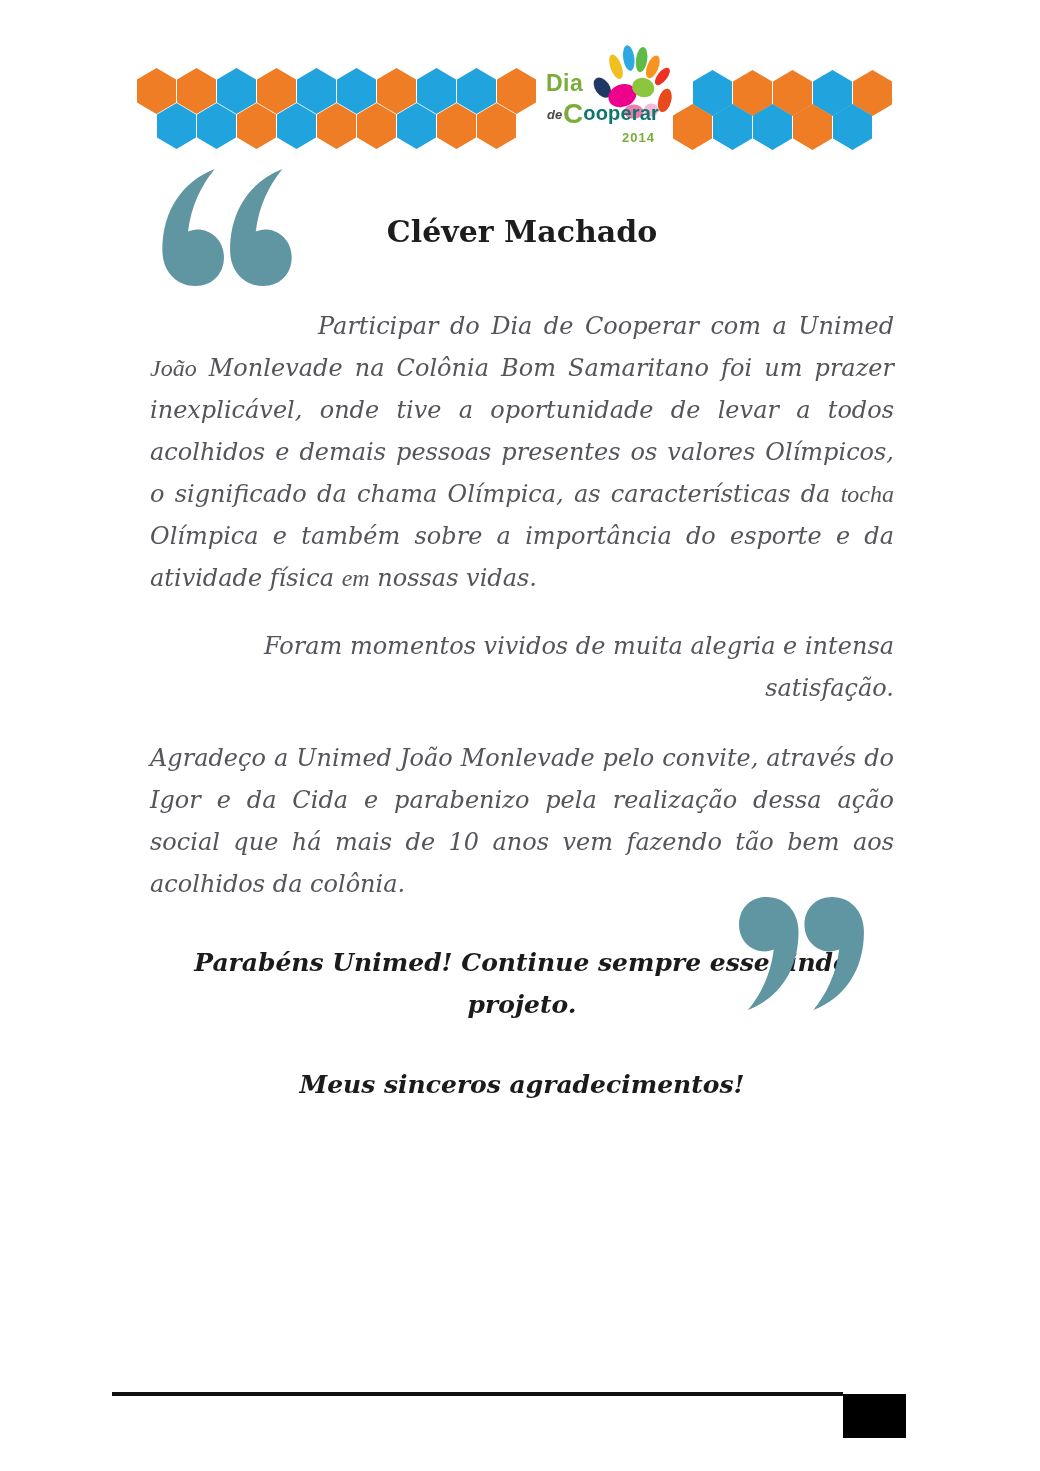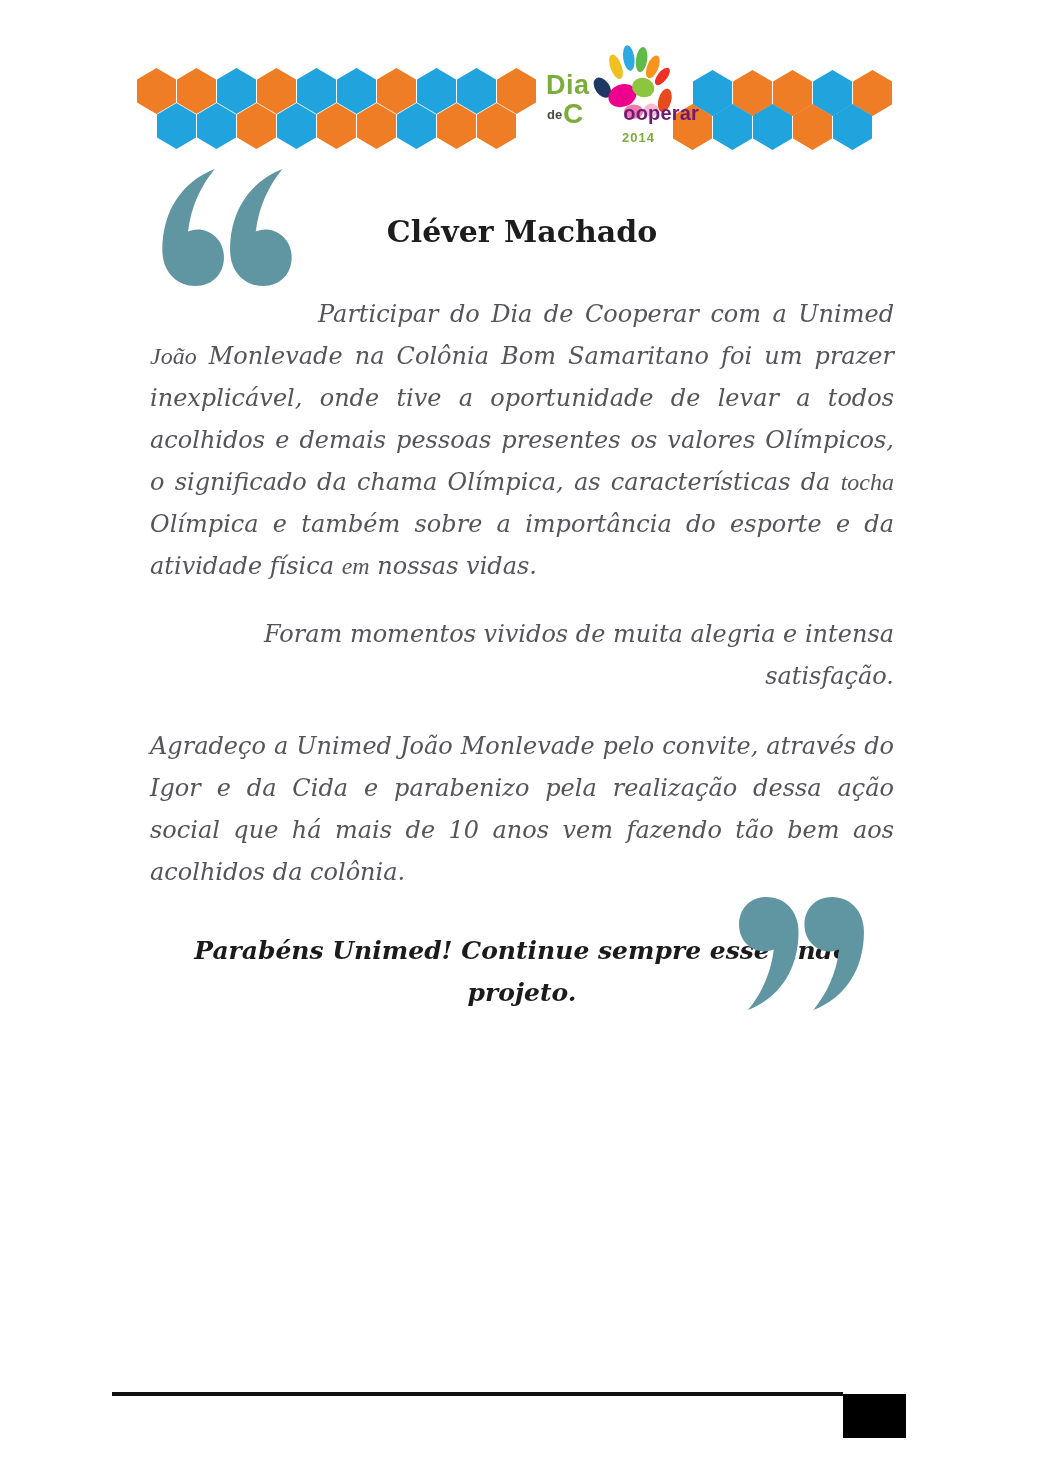--- a/index.html
+++ b/index.html
@@ -12,40 +12,40 @@
   
   .hex-band{position:absolute;left:0;top:0;width:1040px;height:170px;}
   .hex{
     position:absolute;width:39px;height:46px;
     clip-path:polygon(50% 0,100% 25%,100% 75%,50% 100%,0 75%,0 25%);
   }
 
   
   .logo{position:absolute;left:540px;top:44px;width:150px;height:120px;font-family:"Liberation Sans",sans-serif;}
   .logo-hand{position:absolute;left:52px;top:0px;width:80px;height:84px;}
-  .logo-dia{position:absolute;left:6px;top:26px;font-size:27px;font-weight:bold;letter-spacing:0.5px;}
-  .logo-de{position:absolute;left:7px;top:63px;font-size:13px;font-weight:bold;}
+  .logo-dia{position:absolute;left:6px;top:26px;font-size:23px;font-weight:bold;letter-spacing:0.5px;}
+  .logo-de{position:absolute;left:7px;top:63px;font-size:13px;font-weight:bold;font-style:italic;}
   .logo-cooperar{position:absolute;left:23px;top:54px;}
   .logo-c{font-size:28px;font-weight:bold;vertical-align:-3px;}
   .logo-rest{font-size:20px;font-weight:bold;letter-spacing:0.2px;}
   .logo-year{position:absolute;left:82px;top:86px;font-size:13px;font-weight:bold;letter-spacing:1px;}
 
   
   .open-quote{position:absolute;left:160px;top:169px;width:132px;height:117px;}
   .close-quote{position:absolute;left:737px;top:897px;width:131px;height:113px;transform:rotate(180deg);}
 
   
   .title{
     position:absolute;left:150px;top:214px;width:744px;margin:0;
     text-align:center;font-size:30px;font-weight:bold;color:#1d1d1d;
     font-family:"DejaVu Serif",serif;
   }
 
   
-  .body-text{position:absolute;left:150px;top:293px;width:744px;}
+  .body-text{position:absolute;left:150px;top:305px;width:744px;}
   .body-text p{
     margin:0;font-style:italic;font-size:24px;line-height:42px;
     color:#54555a;text-align:justify;
   }
   .body-text p .f-serif{font-family:"Liberation Serif",serif;}
   .body-text p.indent{text-indent:168px;}
   .body-text p.center{text-align:right;}
   .body-text p.bold{font-weight:bold;color:#1b1b1b;text-align:center;font-size:25px;}
   .body-text p.mb1{margin-bottom:26px;}
   .body-text p.mb2{margin-bottom:28px;}
@@ -103,37 +103,38 @@
           <ellipse cx="76" cy="26" rx="7" ry="15" transform="rotate(22 76 26)" fill="#F7941D"></ellipse>
           <ellipse cx="88" cy="38" rx="6" ry="13" transform="rotate(38 88 38)" fill="#EE3124"></ellipse>
           <ellipse cx="91" cy="68" rx="8" ry="15" transform="rotate(15 91 68)" fill="#E8491D"></ellipse>
           <ellipse cx="38" cy="62" rx="18" ry="14" transform="rotate(-20 38 62)" fill="#EC008C"></ellipse>
           <ellipse cx="64" cy="52" rx="14" ry="12" transform="rotate(15 64 52)" fill="#8CC63F"></ellipse>
           <ellipse cx="52" cy="82" rx="12" ry="9" transform="rotate(0 52 82)" fill="#EF7BAE"></ellipse>
           <ellipse cx="74" cy="80" rx="9" ry="8" transform="rotate(0 74 80)" fill="#F6BBD4"></ellipse>
         </svg>
       <span class="logo-dia" id="logo-dia" style="color: rgb(123, 173, 58);">Dia</span>
       <span class="logo-de" id="logo-de" style="color: rgb(74, 74, 67);">de</span>
-      <span class="logo-cooperar"><span class="logo-c" id="logo-c" style="color: rgb(123, 173, 58);">C</span><span class="logo-rest" id="logo-rest" style="color: #701a75; margin-left: 40px;">ooperar</span></span>
+      <span class="logo-cooperar"><span class="logo-c" id="logo-c" style="color: rgb(123, 173, 58);">C</span><span class="logo-rest" id="logo-rest" style="color: #0f766e;">ooperar</span></span>
       <span class="logo-year" id="logo-year" style="color: rgb(123, 173, 58);">2014</span>
     </div>
   </header>
 
   <svg class="open-quote" viewBox="0 0 128 114" id="open-quote-svg">
     <path id="comma-a" d="M53,0 C22,12 2,40 2,79 C2,100 16,114 34,114 C51,114 62,102 62,86 C62,70 50,59 36,59 C33,59 30,60 27,61 C30,36 40,16 53,0 Z" fill="#5F96A2"></path>
     <path id="comma-b" transform="translate(66,0)" d="M53,0 C22,12 2,40 2,79 C2,100 16,114 34,114 C51,114 62,102 62,86 C62,70 50,59 36,59 C33,59 30,60 27,61 C30,36 40,16 53,0 Z" fill="#5F96A2"></path>
   </svg>
 
   <h1 class="title">Cléver Machado</h1>
 
   <main class="body-text" id="paragraphs">
       <p class="indent mb1"><span class="f-slab">Participar do Dia de Cooperar com a Unimed </span><span class="f-serif">João</span><span class="f-slab"> Monlevade na Colônia Bom Samaritano foi um prazer inexplicável, onde tive a oportunidade de levar a todos acolhidos e demais pessoas presentes os valores Olímpicos, o significado da chama Olímpica, as características da </span><span class="f-serif">tocha</span><span class="f-slab"> Olímpica e também sobre a importância do esporte e da atividade física </span><span class="f-serif">em</span><span class="f-slab"> nossas vidas.</span></p>
       <p class="center mb2"><span class="f-slab">Foram momentos vividos de muita alegria e intensa satisfação.</span></p>
       <p class="mb3"><span class="f-slab">Agradeço a Unimed João Monlevade pelo convite, através do Igor e da Cida e parabenizo pela realização dessa ação social que há mais de 10 anos vem fazendo tão bem aos acolhidos da colônia.</span></p>
       <p class="bold mb4"><span class="f-slab">Parabéns Unimed! Continue sempre esse lindo projeto.</span></p>
+      <p class="bold"><span class="f-slab">Meus sinceros agradecimentos!</span></p>
     </main>
 
   <svg class="close-quote" viewBox="0 0 128 114">
     <path class="cq" d="M53,0 C22,12 2,40 2,79 C2,100 16,114 34,114 C51,114 62,102 62,86 C62,70 50,59 36,59 C33,59 30,60 27,61 C30,36 40,16 53,0 Z" fill="#5F96A2"></path>
     <path class="cq" transform="translate(66,0)" d="M53,0 C22,12 2,40 2,79 C2,100 16,114 34,114 C51,114 62,102 62,86 C62,70 50,59 36,59 C33,59 30,60 27,61 C30,36 40,16 53,0 Z" fill="#5F96A2"></path>
   </svg>
 
   <footer>
     <div class="footer-rule"></div>
     <div class="footer-square"></div>

